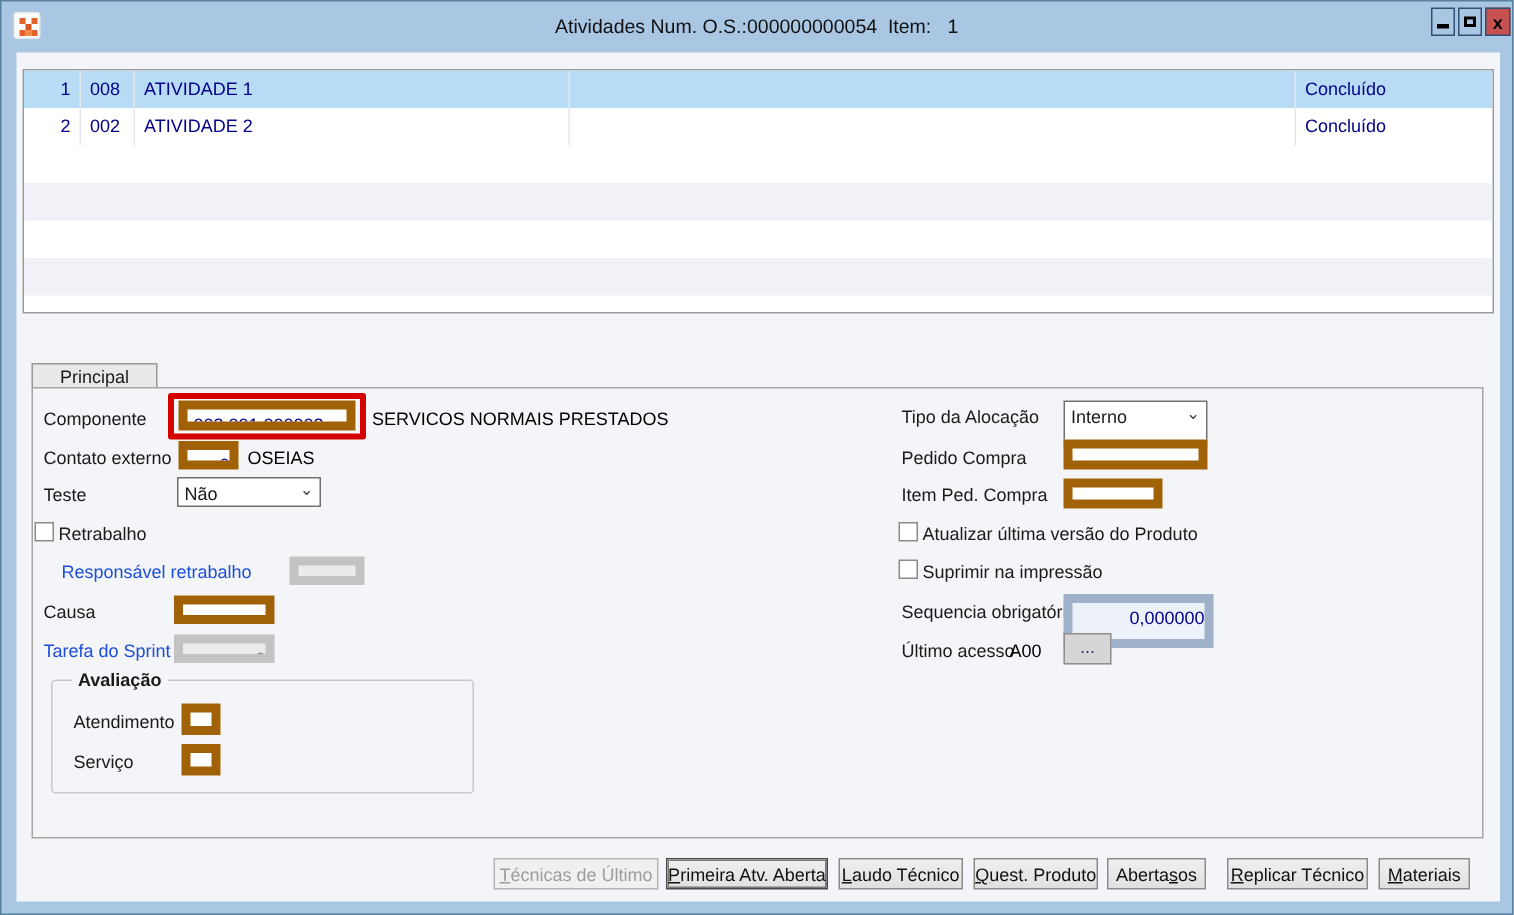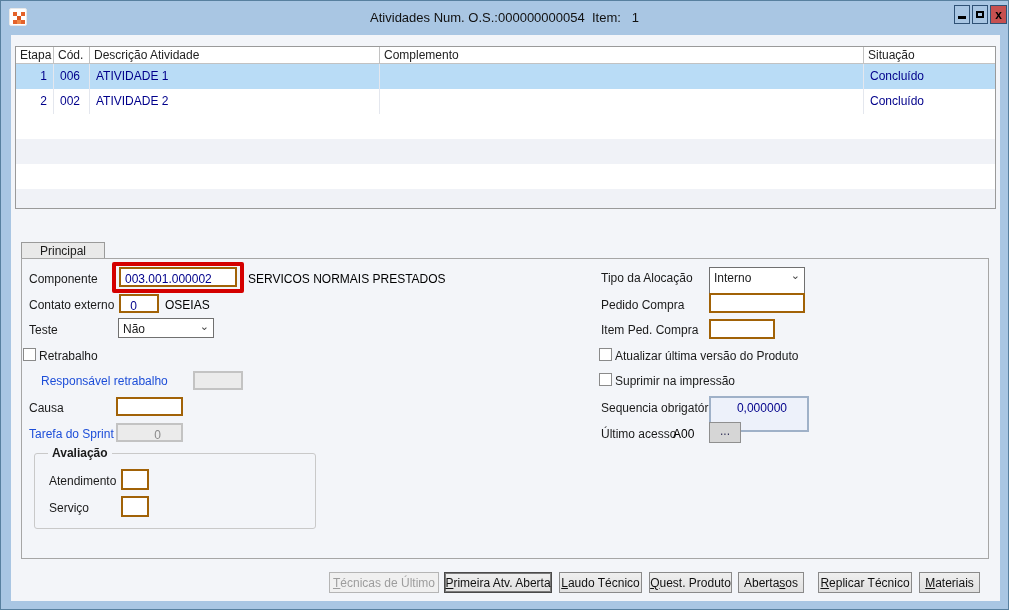--- a/index.html
+++ b/index.html
@@ -45,21 +45,21 @@
                  padding-top:1px; z-index:1; }
   .tab-active{ left:104px; top:236px; width:143px; height:22px; background:#f3f5f9;
                border-bottom:none; padding-top:3px; z-index:3; }
   .panel{ position:absolute; left:20px; top:257px; width:968px; height:301px;
           border:1px solid #a6a6a6; background:#f3f5f9; z-index:2; }
 
   
   .lbl{ position:absolute; color:#1a1a1a; white-space:nowrap; z-index:4; }
   .lbl-gray{ color:#1d4ed8; }
   .navy{ color:#000000; }
-  .field{ position:absolute; background:#fff; border:2px solid #a16207; padding:3px 20px 0 4px;
+  .field{ position:absolute; background:#fff; border:6px solid #a16207; padding:3px 0 0 4px;
           color:#00008b; overflow:hidden; white-space:nowrap; z-index:4; }
   .field.right{ text-align:right; }
   .field.disabled{ background:#ebebeb; border-color:#c3c3c3; color:#8a8a8a; }
   .field.blue-ro{ background:#edf1fa; border-color:#9fb1c8; }
   .selectbox{ position:absolute; background:#fff; border:1px solid #707070; padding:3px 16px 0 4px;
               color:#1a1a1a; z-index:4; cursor:default; }
   .selectbox .chev{ position:absolute; right:4px; top:1px; color:#444; font-size:11px; }
   .checkbox{ position:absolute; width:13px; height:13px; background:#fff; border:1px solid #8a8a8a; z-index:4; }
   .groupbox{ position:absolute; left:33px; top:452px; width:282px; height:76px;
              border:1px solid #c9c9c9; border-radius:3px; z-index:4; }
@@ -97,30 +97,23 @@
       <div class="glyph-restore"></div>
     </div>
     <div class="winbtn close" style="left:989px;">
       <span class="glyph-close">x</span>
     </div>
   </div>
 
   <div class="client"></div>
 
   <div class="grid">
-    <div class="grid-header">
-      <div class="hcell">Etapa</div>
-      <div class="hcell">Cód.</div>
-      <div class="hcell">Descrição Atividade</div>
-      <div class="hcell">Complemento</div>
-      <div class="hcell" style="border-right:none;">Situação</div>
-    </div>
     <div class="grid-row row-selected">
       <div class="cell num">1</div>
-      <div class="cell">006</div>
+      <div class="cell">008</div>
       <div class="cell">ATIVIDADE 1</div>
       <div class="cell"></div>
       <div class="cell" style="border-right:none;">Concluído</div>
     </div>
     <div class="grid-row">
       <div class="cell num">2</div>
       <div class="cell">002</div>
       <div class="cell">ATIVIDADE 2</div>
       <div class="cell"></div>
       <div class="cell" style="border-right:none;">Concluído</div>

